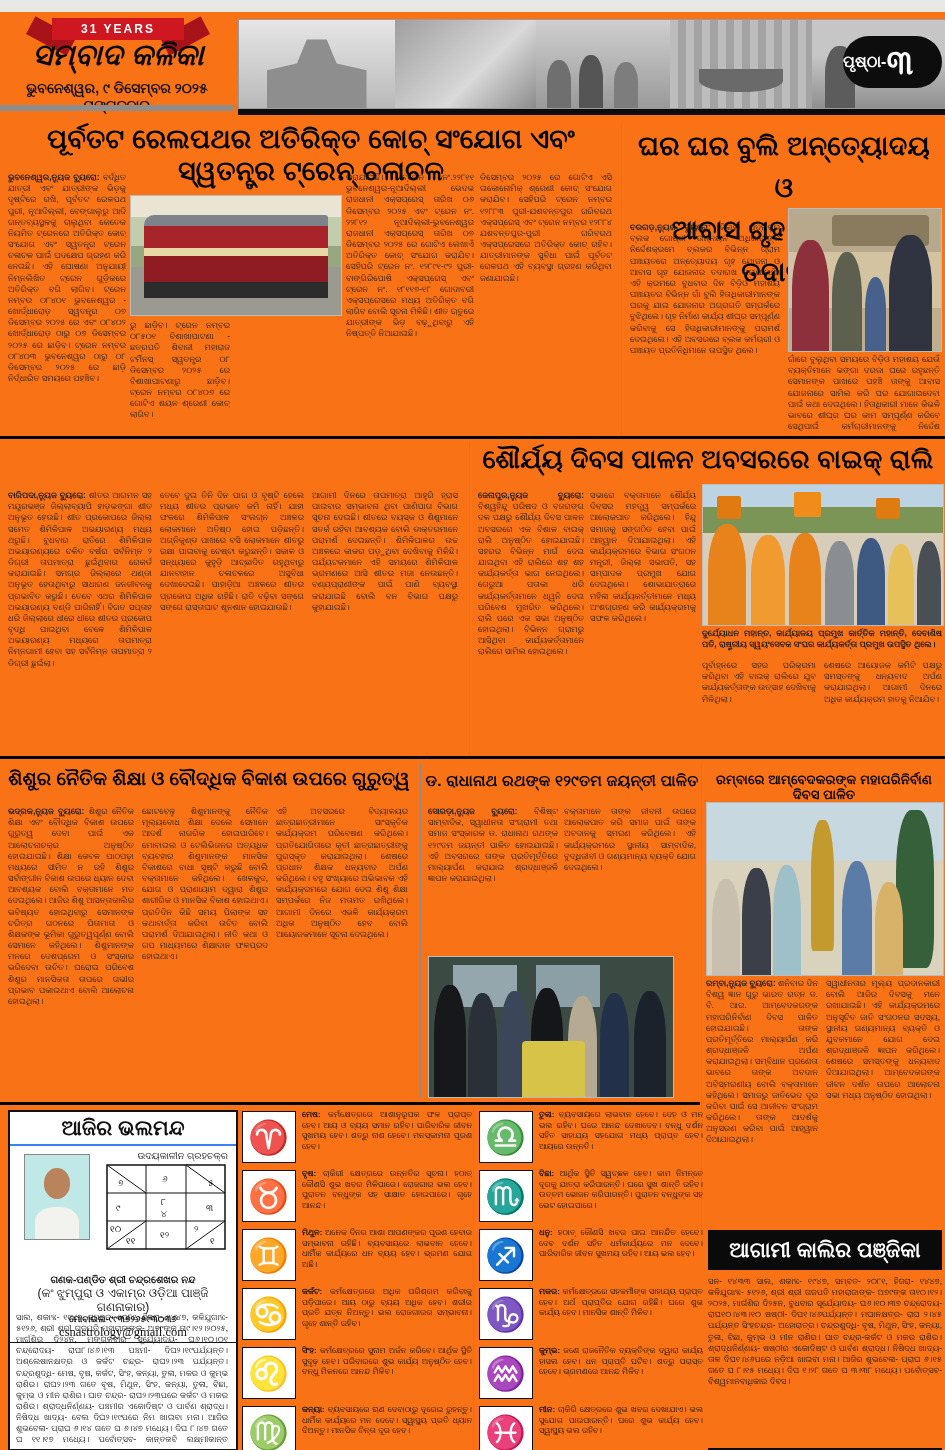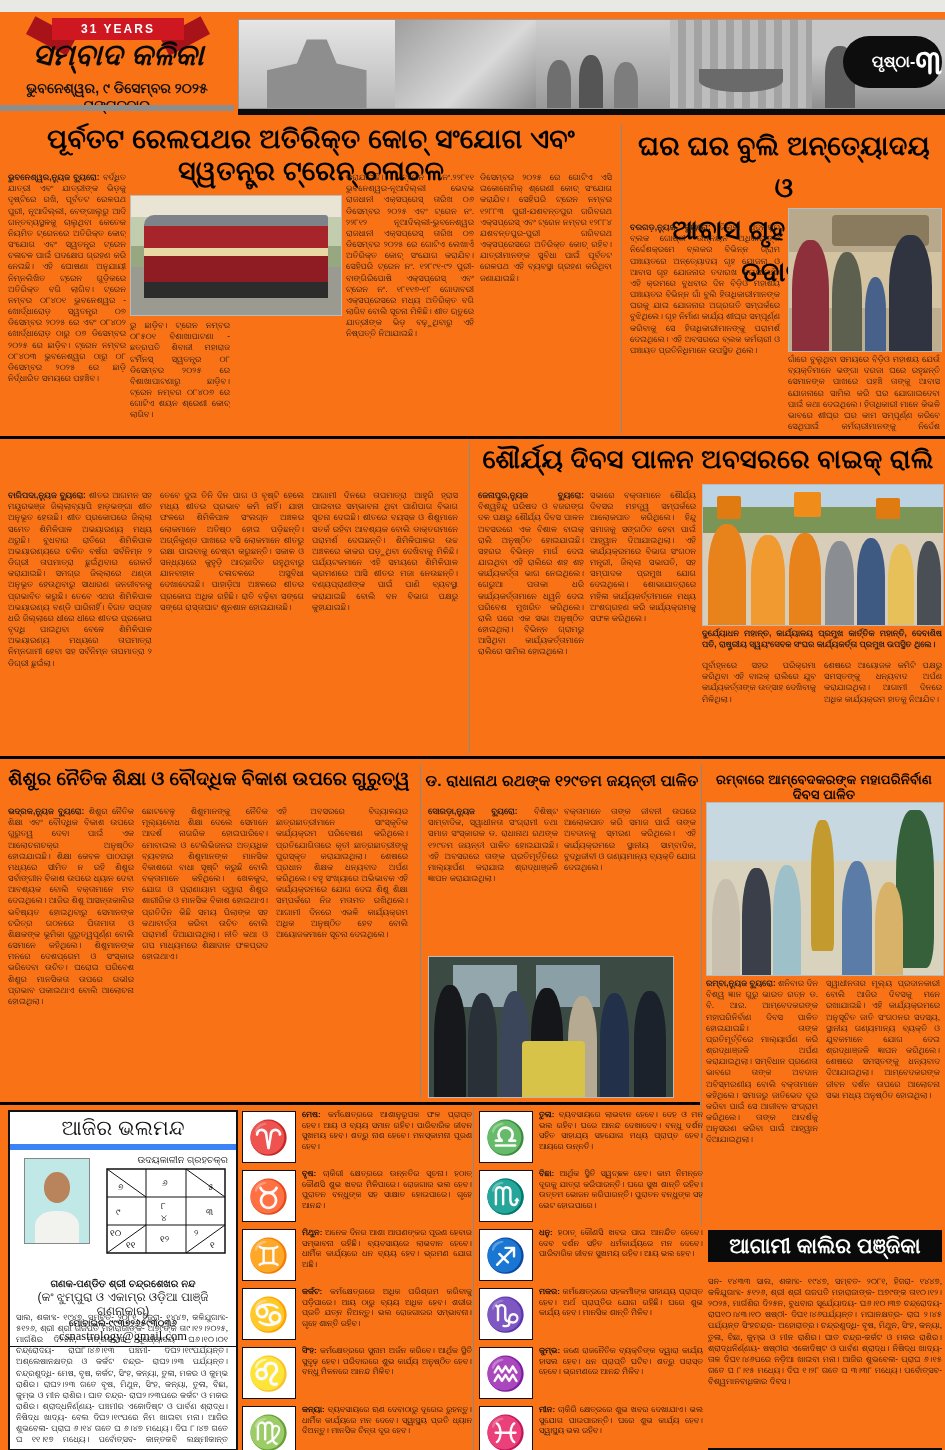--- a/index.html
+++ b/index.html
@@ -13,21 +13,21 @@
   .byl::after{content:" ";}
   .vrule{position:absolute;width:1px;background:#8a8a8a;}
   .hrule{position:absolute;height:3px;background:#000;}
   .photo{position:absolute;overflow:hidden;border:1px solid #bbb;}
   .pn{position:absolute;bottom:0;border-radius:45% 45% 0 0;}
   .flag{position:absolute;border-radius:2px;}
   
   .ribbon{position:absolute;background:#cf1721;color:#fff;font-weight:bold;text-align:center;}
   .tail{position:absolute;background:#a81219;}
   .paper-name{position:absolute;font-weight:bold;font-style:italic;color:#0a0a0a;}
-  .badge{position:absolute;background:#0d0d0d;color:#fff;border-radius:28px;display:flex;align-items:center;justify-content:flex-end;}
+  .badge{position:absolute;background:#0d0d0d;color:#fff;border-radius:28px;display:flex;align-items:center;justify-content:flex-start;}
   .strip-seg{height:100%;float:left;position:relative;overflow:hidden;}
   
   .zcol{position:absolute;width:230px;}
   .zrow{position:relative;height:55px;margin-bottom:4px;}
   .zicon{position:absolute;left:0;top:1px;width:52px;height:50px;border:1.5px solid #111;
          display:flex;align-items:center;justify-content:center;font-size:33px;color:#000;background:#fff;}
   .ztext{position:absolute;left:60px;top:0;right:0;font-size:8.1px;line-height:1.3;text-align:justify;height:55px;overflow:hidden;}
   .panch{position:absolute;font-size:8.3px;line-height:1.34;text-align:justify;overflow:hidden;color:#161616;}
   .banner{position:absolute;background:#0a0a0a;color:#fff;font-weight:bold;display:flex;align-items:center;justify-content:center;}
   .box{position:absolute;border:2px solid #111;background:#fff;}
@@ -167,21 +167,21 @@
     <div class="pn" style="left:71%;width:12%;height:54%;background:#d9b26a;"></div>
   </div>
   <div class="col" style="left:706px;top:966px;width:112px;height:248px;">
     <b class="byl">ରମ୍ବା,ନ୍ୟୁଜ ବ୍ୟୁରୋ:</b><span>ଶନିବାର ଦିନ ବିଶ୍ୱ ଜ୍ଞାନ ଗୁରୁ ଭାରତ ରତ୍ନ ଡ. ବି. ଆର. ଆମ୍ବେଦକରଙ୍କ ମହାପରିନିର୍ବାଣ ଦିବସ ପାଳିତ ହୋଇଯାଇଛି। ତାଙ୍କ ପ୍ରତିମୂର୍ତ୍ତିରେ ମାଲ୍ୟାର୍ପଣ କରି ଶ୍ରଦ୍ଧାଞ୍ଜଳି ଅର୍ପଣ କରାଯାଇଥିଲା। ସମ୍ବିଧାନ ପ୍ରଣେତା ଭାବରେ ତାଙ୍କ ଅବଦାନ ଅବିସ୍ମରଣୀୟ ବୋଲି ବକ୍ତାମାନେ କହିଥିଲେ। ସମାଜରୁ ଜାତିଭେଦ ଦୂର କରିବା ପାଇଁ ସେ ଆଜୀବନ ସଂଗ୍ରାମ କରିଥିଲେ। ତାଙ୍କ ଆଦର୍ଶକୁ ଅନୁସରଣ କରିବା ପାଇଁ ଆହ୍ୱାନ ଦିଆଯାଇଥିଲା।</span>
   </div>
   <div class="col" style="left:826px;top:966px;width:114px;height:248px;">ସ୍ୱାଧୀନତାର ମୂଲ୍ୟ ପ୍ରଦାନକାରୀ ବୋଲି ଆଜିର ଦିବସକୁ ମନେ ରଖାଯାଇଛି। ଏହି କାର୍ଯ୍ୟକ୍ରମରେ ଅନୁସୂଚିତ ଜାତି ସଂଗଠନର ସଦସ୍ୟ, ସ୍ଥାନୀୟ ଗଣ୍ୟମାନ୍ୟ ବ୍ୟକ୍ତି ଓ ଯୁବକମାନେ ଯୋଗ ଦେଇ ଶ୍ରଦ୍ଧାଞ୍ଜଳି ଜ୍ଞାପନ କରିଥିଲେ। ଶେଷରେ ସମସ୍ତଙ୍କୁ ଧନ୍ୟବାଦ ଦିଆଯାଇଥିଲା। ଆମ୍ବେଦକରଙ୍କ ଜୀବନ ଦର୍ଶନ ଉପରେ ଆଲୋଚନା ସଭା ମଧ୍ୟ ଅନୁଷ୍ଠିତ ହୋଇଥିଲା।</div>
 
   <div class="hrule" style="left:0;top:1090px;width:700px;"></div>
 
   <div class="box" style="left:8px;top:1098px;width:226px;height:337px;">
-    <div style="height:32px;border-bottom:6px solid #3b82f6;font-size:21px;font-weight:normal;text-align:center;line-height:32px;">ଆଜିର ଭଲମନ୍ଦ</div>
+    <div style="height:32px;border-bottom:2px solid #3b82f6;font-size:21px;font-weight:bold;text-align:center;line-height:32px;">ଆଜିର ଭଲମନ୍ଦ</div>
     <div style="position:relative;height:128px;">
       <div class="photo" style="left:14px;top:8px;width:64px;height:84px;background:#bfe8e6;border:1px solid #888;">
         <div class="abs" style="left:30%;top:16%;width:40%;height:36%;background:#b9835c;border-radius:50%;"></div>
         <div class="pn" style="left:16%;width:68%;height:38%;background:#f2f2ee;"></div>
       </div>
       <div class="abs" style="left:92px;top:4px;width:126px;font-size:9.5px;font-weight:normal;text-align:right;">ଉଦୟକାଳୀନ ଗ୍ରହଚକ୍ର</div>
       <svg class="abs" style="left:96px;top:18px;" width="120" height="86" viewBox="0 0 120 86">
         <rect x="1" y="1" width="118" height="84" fill="none" stroke="#111" stroke-width="1.5"></rect>
         <line x1="40" y1="1" x2="40" y2="85" stroke="#111"></line>
         <line x1="80" y1="1" x2="80" y2="85" stroke="#111"></line>
@@ -261,17 +261,17 @@
     <div class="zrow">
       <div class="zicon">♒</div>
       <div class="ztext"><b>କୁମ୍ଭ:</b> <span>ଜଣେ ରାଜନୈତିକ ବ୍ୟକ୍ତିଙ୍କ ଦ୍ୱାରା କାର୍ଯ୍ୟ ହାସଲ ହେବ। ଧନ ପ୍ରାପ୍ତି ଘଟିବ। ଶତ୍ରୁ ପରାସ୍ତ ହେବେ। ଭ୍ରମଣରେ ଆନନ୍ଦ ମିଳିବ।</span></div>
     </div>
     <div class="zrow">
       <div class="zicon">♓</div>
       <div class="ztext"><b>ମୀନ:</b> <span>ଚାକିରି କ୍ଷେତ୍ରରେ ଶୁଭ ଖବର ଦେଖାଯାଏ। ଭଲ ସୁଯୋଗ ପାଇପାରନ୍ତି। ଘରେ ଶୁଭ କାର୍ଯ୍ୟ ହେବ। ସ୍ୱାସ୍ଥ୍ୟ ଭଲ ରହିବ।</span></div>
     </div>
   </div>
 
-  <div class="banner" style="left:708px;top:1218px;width:234px;height:32px;font-size:21px;">ଆଗାମୀ କାଲିର ପଞ୍ଜିକା</div>
+  <div class="banner" style="left:708px;top:1218px;width:234px;height:40px;font-size:21px;">ଆଗାମୀ କାଲିର ପଞ୍ଜିକା</div>
   <div class="panch" style="left:708px;top:1264px;width:234px;height:168px;">ସନ- ୧୪୩୩ ସାଲ, ଶକାବ୍ଦ- ୧୯୪୭, ସମ୍ବତ- ୨୦୮୧, ହିଜରା- ୧୪୪୭, କଳିଯୁଗାବ୍ଦ- ୫୧୨୬, ଶ୍ରୀ ଶ୍ରୀ ଗଜପତି ମହାରାଜାଙ୍କ- ଅ୭୯ଙ୍କ ତା୧୦।୧୨।୨୦୨୫, ମାର୍ଗଶିର ଦି୨୫ନ, ବୁଧବାର ସୂର୍ଯ୍ୟୋଦୟ- ଘ୬।୧୦।୩୭ ଚନ୍ଦ୍ରୋଦୟ-ରାଘ୧୦।୪୩।୧୦ ଷଷ୍ଠୀ- ଦିଘ୧।୪୬ପର୍ଯ୍ୟନ୍ତ। ମଘାନକ୍ଷତ୍ର- ରାଘ ୨।୪୫ ପର୍ଯ୍ୟନ୍ତ ସିଂହଚନ୍ଦ୍ର- ଅହୋରାତ୍ର। ଚନ୍ଦ୍ରଶୁଦ୍ଧି- ବୃଷ, ମିଥୁନ, ସିଂହ, କନ୍ୟା, ତୁଳା, ବିଛା, କୁମ୍ଭ ଓ ମୀନ ରାଶିର। ଘାତ ଚନ୍ଦ୍ର-କର୍କଟ ଓ ମକର ରାଶିର। ଶ୍ରାଦ୍ଧନିର୍ଣ୍ଣୟ- ଷଷ୍ଠୀର ଏକୋଦିଷ୍ଟ ଓ ପାର୍ବଣ ଶ୍ରାଦ୍ଧ। ନିଷିଦ୍ଧ ଖାଦ୍ୟ- ତାଳ ଦିଘ୧।୪୬ପରେ ନଡ଼ିଆ ଖାଇବା ମନା। ଆଜିର ଶୁଭବେଳା- ପ୍ରାଘ ୬।୧୫ ଗତେ ଘ ୮।୧୫ ମଧ୍ୟେ। ଦିଘ ୧।୨୮ ଗତେ ଘ ୩।୩୮ ମଧ୍ୟେ। ପର୍ବୋତ୍ସବ-ବିଶ୍ୱମାନବାଧିକାର ଦିବସ।</div>
   <div class="abs" style="left:708px;top:1436px;width:234px;height:4px;background:#0c0c0c;"></div>
 
 </div>
 
 </body></html>

